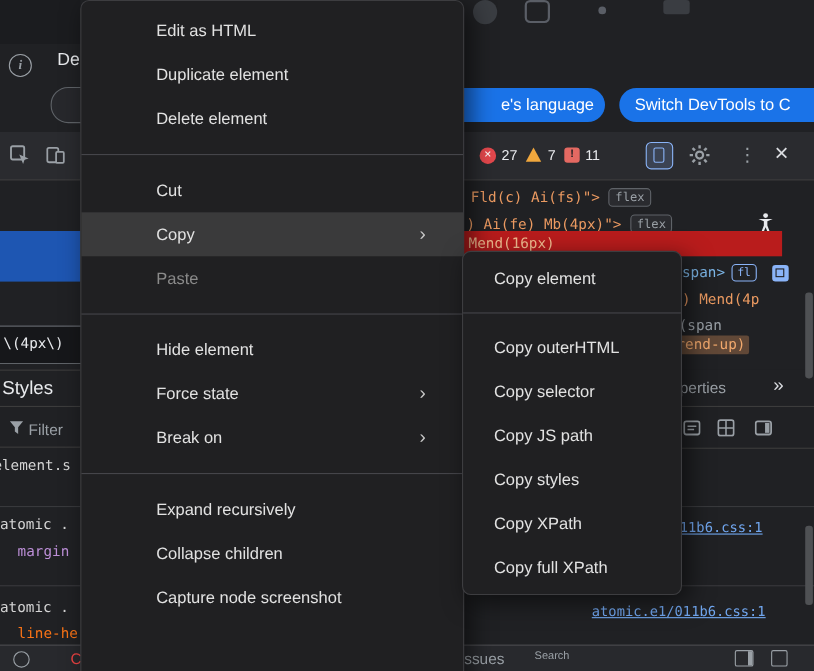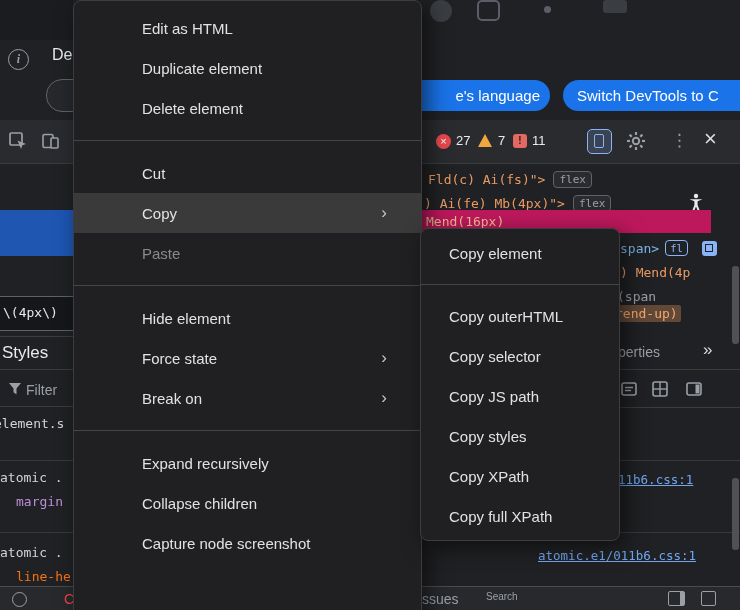--- a/index.html
+++ b/index.html
@@ -43,21 +43,21 @@
   .kebab-icon{left:671px;top:130px;font-size:17px;color:#9aa0a6;}
   .close-icon{left:704px;top:126px;font-size:22px;color:#dadce0;}
 
   
   .code{font-family:"DejaVu Sans Mono",monospace;font-size:13px;white-space:nowrap;}
   .cl1{left:428px;top:171px;color:#eb9a61;}
   .cl2{left:424px;top:195px;color:#eb9a61;}
   .flex-badge{display:inline-block;border:1px solid #5f6368;border-radius:4px;background:#2a2b2f;color:#9aa0a6;
     font:11px "DejaVu Sans Mono",monospace;padding:1px 5px;margin-left:8px;vertical-align:1px;}
   .a11y-icon{left:688px;top:193px;width:16px;height:19px;}
-  .sel-row{left:420px;top:210px;width:285px;height:23px;background:#be185d;color:#f3bd91;
+  .sel-row{left:420px;top:210px;width:285px;height:23px;background:#b91c1c;color:#f3bd91;
     font-family:"DejaVu Sans Mono",monospace;font-size:13px;line-height:23px;padding-left:6px;}
   .cl4{left:620px;top:240px;color:#7db7e8;}
   .fl-chip{display:inline-block;border:1px solid #8ab4f8;color:#8ab4f8;border-radius:4px;
     font:10.5px "DejaVu Sans Mono",monospace;padding:1px 4px;margin-left:6px;vertical-align:1px;}
   .blue-sq{left:702px;top:241px;width:15px;height:15px;background:#8ab4f8;border-radius:3px;}
   .blue-sq .in{position:absolute;left:3px;top:3px;width:6px;height:6px;border:1.5px solid #202124;}
   .cl5{left:620px;top:265px;color:#eb9a61;}
   .cl6{left:617px;top:289px;color:#9aa0a6;}
   .cl7{left:612px;top:306px;}
   .hl-orange{background:rgba(235,154,97,.32);color:#f2a96d;padding:1px 3px;border-radius:2px;}

